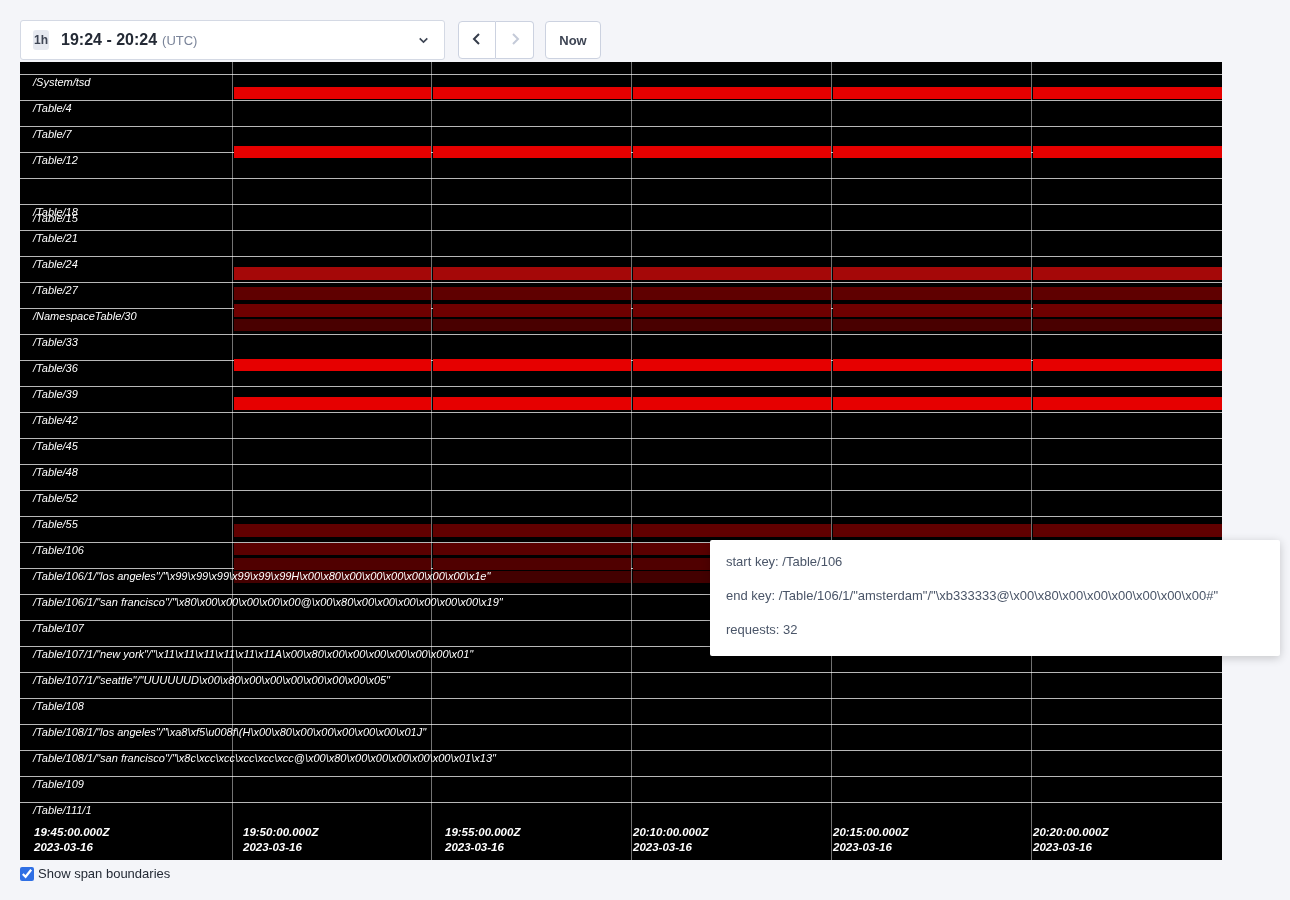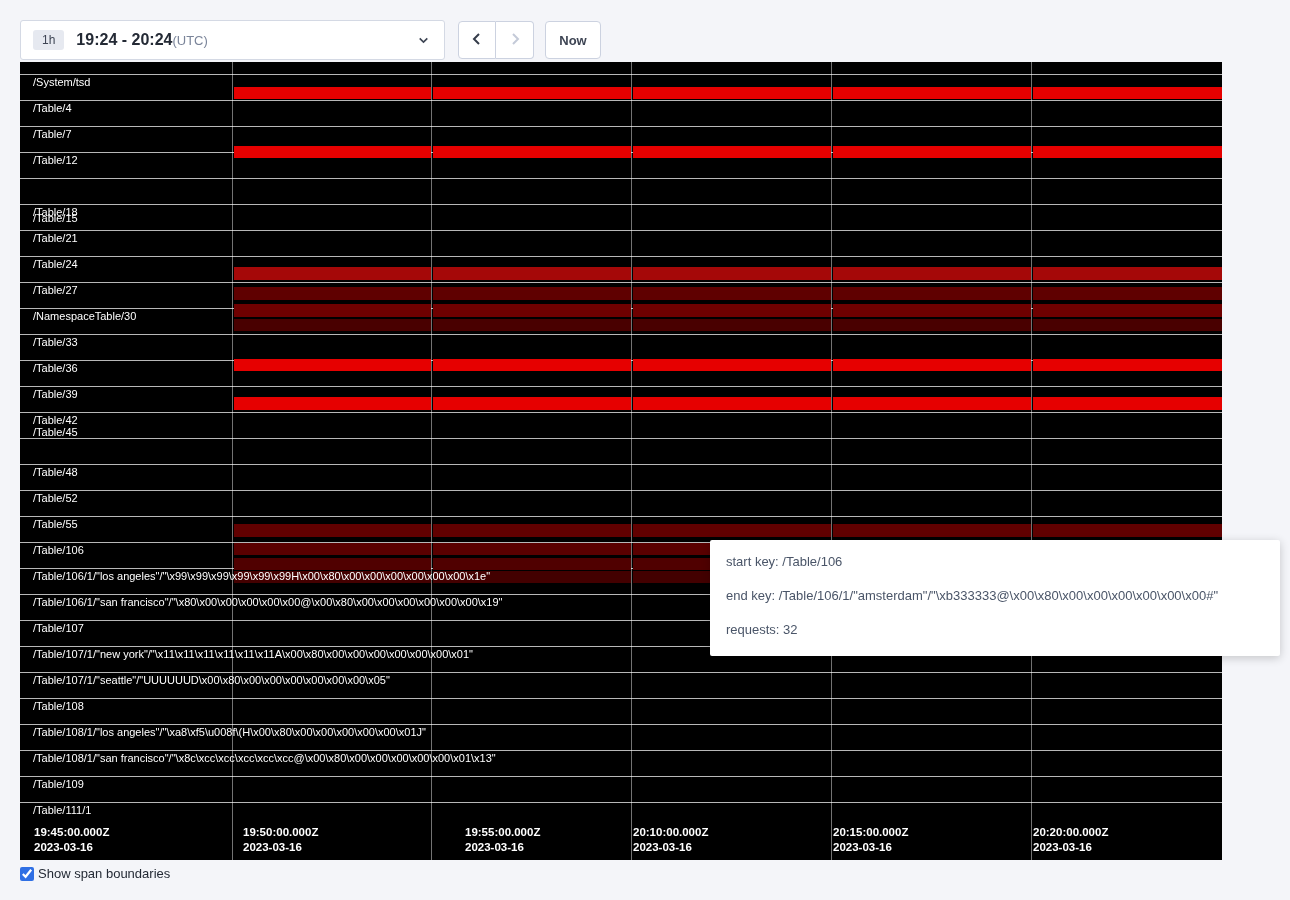--- a/index.html
+++ b/index.html
@@ -10,46 +10,46 @@
     font-family:"Liberation Sans", sans-serif;
   }
 
   
   .time-selector {
     position:absolute; left:20px; top:20px; width:425px; height:40px;
     background:#fff; border:1px solid #d4d9e4; border-radius:3px;
     display:flex; align-items:center; padding:0 14px 0 12px; cursor:pointer;
   }
   .duration-badge {
-    background:#e6e9f0; border-radius:3px; padding:3px 9px;
-    font-size:12px; font-weight:normal; color:#3e4554; margin-right:12px;
+    background:#e6e9f0; border-radius:3px; padding:3px 1px;
+    font-size:12px; font-weight:bold; color:#3e4554; margin-right:12px;
   }
   .range-strong { font-size:16px; font-weight:bold; color:#242a35; white-space:nowrap; }
-  .range-muted  { font-size:13px; color:#7a8499; }
+  .range-muted  { font-size:13px; color:#7a8499; margin-left:5px; }
   .selector-chev { margin-left:auto; display:flex; }
 
   .nav-group { position:absolute; left:458px; top:21px; display:flex; }
   .nav-btn {
     width:38px; height:38px; background:#fff; border:1px solid #ccd2e0;
     display:flex; align-items:center; justify-content:center; padding:0; cursor:pointer;
   }
   .nav-btn.prev { border-radius:4px 0 0 4px; color:#353c4a; }
   .nav-btn.next { border-radius:0 4px 4px 0; border-left:none; color:#c4cad8; }
 
   .now-btn {
     position:absolute; left:545px; top:21px; width:56px; height:38px;
     background:#fff; border:1px solid #ccd2e0; border-radius:4px;
     font-size:13px; font-weight:bold; color:#3e4554; cursor:pointer;
     font-family:inherit;
   }
 
   
   .canvas {
     position:absolute; left:20px; top:62px; width:1202px; height:798px;
-    background:#000; overflow:hidden;
+    background:#000; overflow:hidden;font-style:italic;
   }
   .gridline {
     position:absolute; top:0; bottom:0; width:1px;
     background:rgba(255,255,255,0.45); z-index:1;
   }
   .row-line {
     position:absolute; left:0; right:0; height:1px;
     background:rgba(255,255,255,0.72); z-index:1;
   }
   .row-label {
@@ -139,21 +139,21 @@
     <div class="row-label" style="top: 248px; left: 13px;">/NamespaceTable/30</div>
     <div class="row-line" style="top: 272px;"></div>
     <div class="row-label" style="top: 274px; left: 13px;">/Table/33</div>
     <div class="row-line" style="top: 298px;"></div>
     <div class="row-label" style="top: 300px; left: 13px;">/Table/36</div>
     <div class="row-line" style="top: 324px;"></div>
     <div class="row-label" style="top: 326px; left: 13px;">/Table/39</div>
     <div class="row-line" style="top: 350px;"></div>
     <div class="row-label" style="top: 352px; left: 13px;">/Table/42</div>
     <div class="row-line" style="top: 376px;"></div>
-    <div class="row-label" style="top: 364px; left: 13px; text-align: center;">/Table/45</div>
+    <div class="row-label" style="top: 378px; left: 13px; text-align: center;">/Table/45</div>
     <div class="row-line" style="top: 402px;"></div>
     <div class="row-label" style="top: 404px; left: 13px;">/Table/48</div>
     <div class="row-line" style="top: 428px;"></div>
     <div class="row-label" style="top: 430px; left: 13px; text-align: center;">/Table/52</div>
     <div class="row-line" style="top: 454px;"></div>
     <div class="row-label" style="top: 456px; left: 13px;">/Table/55</div>
     <div class="row-line" style="top: 480px;"></div>
     <div class="row-label" style="top: 482px; left: 13px;">/Table/106</div>
     <div class="row-line" style="top: 506px;"></div>
     <div class="row-label" style="top: 508px; left: 13px;">/Table/106/1/"los angeles"/"\x99\x99\x99\x99\x99\x99H\x00\x80\x00\x00\x00\x00\x00\x00\x1e"</div>
@@ -236,21 +236,21 @@
     <div class="band" style="top: 509px; height: 12px; left: 813px; width: 198px; background: rgb(67, 0, 0);"></div>
     <div class="band" style="top: 509px; height: 12px; left: 1013px; width: 189px; background: rgb(67, 0, 0);"></div>
     <div class="axis-label" style="left: 14px; top: 763px;">
       <div>19:45:00.000Z</div>
       <div>2023-03-16</div>
     </div>
     <div class="axis-label" style="left: 214px; top: 763px; margin-left: 9px;">
       <div>19:50:00.000Z</div>
       <div>2023-03-16</div>
     </div>
-    <div class="axis-label" style="left: 417px; top: 763px; padding-left: 28px;">
+    <div class="axis-label" style="left: 397px; top: 763px; padding-left: 28px;">
       <div>19:55:00.000Z</div>
       <div>2023-03-16</div>
     </div>
     <div class="axis-label" style="left: 613px; top: 763px;">
       <div>20:10:00.000Z</div>
       <div>2023-03-16</div>
     </div>
     <div class="axis-label" style="left: 813px; top: 763px;">
       <div>20:15:00.000Z</div>
       <div>2023-03-16</div>

